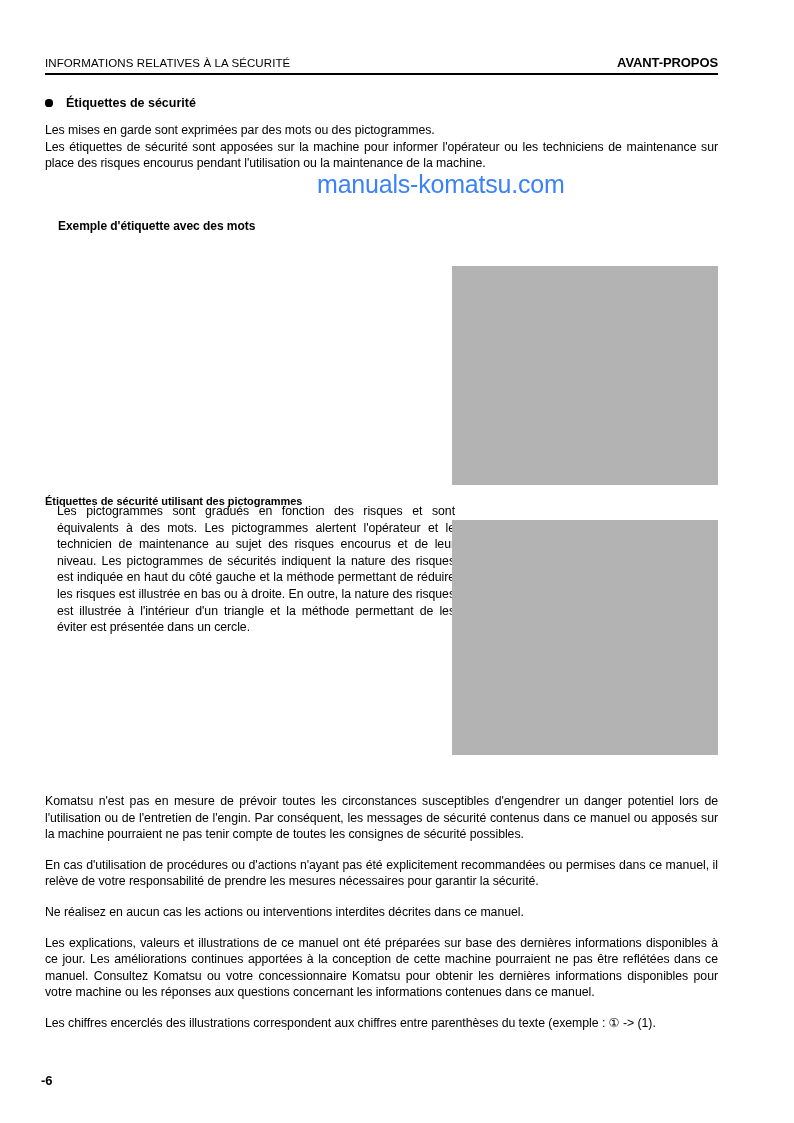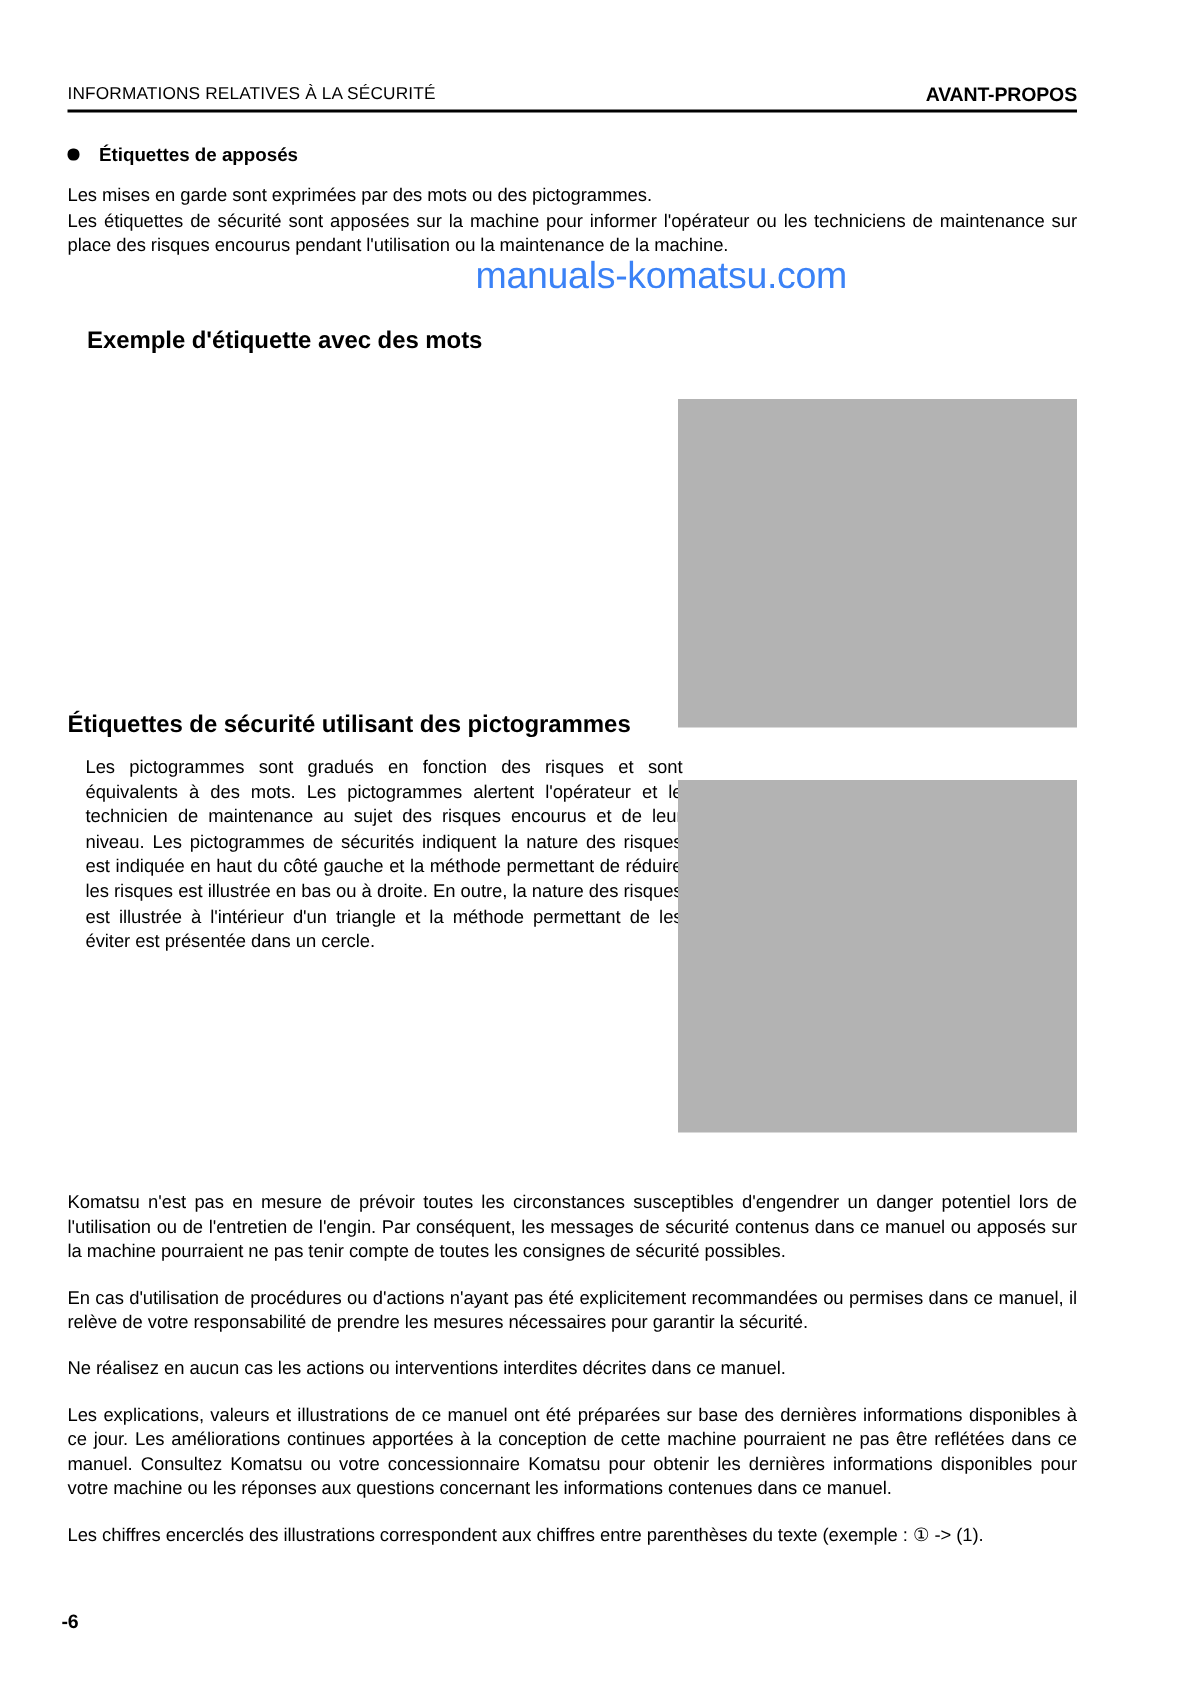--- a/index.html
+++ b/index.html
@@ -99,32 +99,32 @@
     color: #3b82f6;
     letter-spacing: -0.2px;
     white-space: nowrap;
   }
 
   
   .example-words-heading {
     position: absolute;
     left: 45px;
     top: 219px;
-    font-size: 16px;
+    font-size: 12px;
     font-weight: bold;
     letter-spacing: -0.05px;
     padding-left: 13px;
   }
 
   .picto-heading {
     position: absolute;
     left: 45px;
-    top: 475px;
+    top: 495px;
     width: 400px;
-    font-size: 16px;
+    font-size: 11px;
     font-weight: bold;
     letter-spacing: -0.05px;
   }
 
   .picto-paragraph {
     position: absolute;
     left: 45px;
     top: 503px;
     width: 398px;
     font-size: 12.3px;
@@ -178,21 +178,21 @@
   <div class="header">
     <span class="header-left">INFORMATIONS RELATIVES À LA SÉCURITÉ</span>
     <span class="header-right">AVANT-PROPOS</span>
   </div>
   <div class="header-rule"></div>
 
   <div class="content">
 
     <div class="section-heading">
       <span class="bullet-diamond"></span>
-      <span>Étiquettes de apposés</span>
+      <span>Étiquettes de sécurité</span>
     </div>
 
     <p class="body last">Les mises en garde sont exprimées par des mots ou des pictogrammes.</p>
 
     <p class="body">Les étiquettes de sécurité sont apposées sur la machine pour informer l'opérateur ou les techniciens de maintenance sur place des risques encourus pendant l'utilisation ou la maintenance de la machine.</p>
 
   </div>
 
   <div class="watermark">manuals-komatsu.com</div>
 

